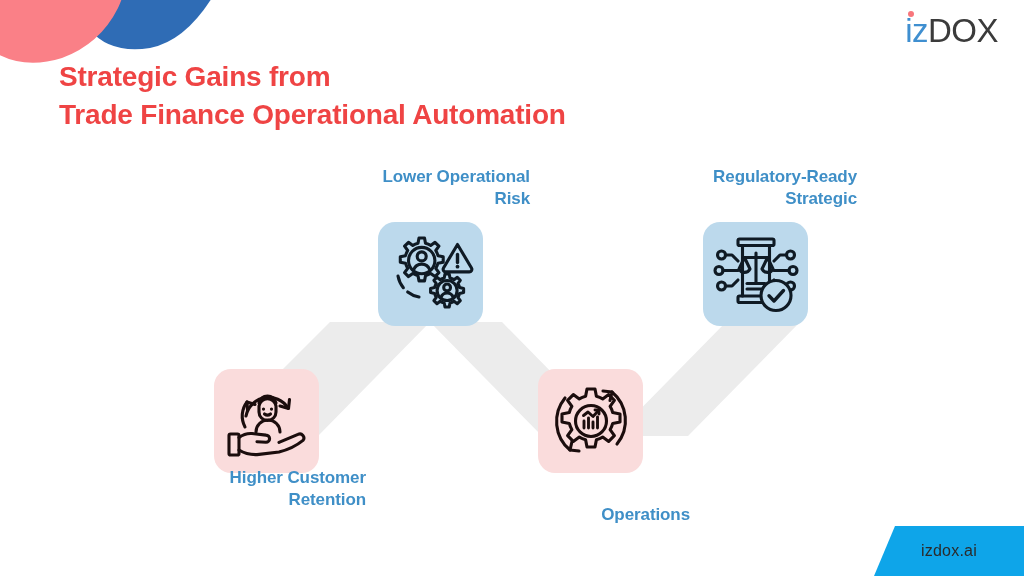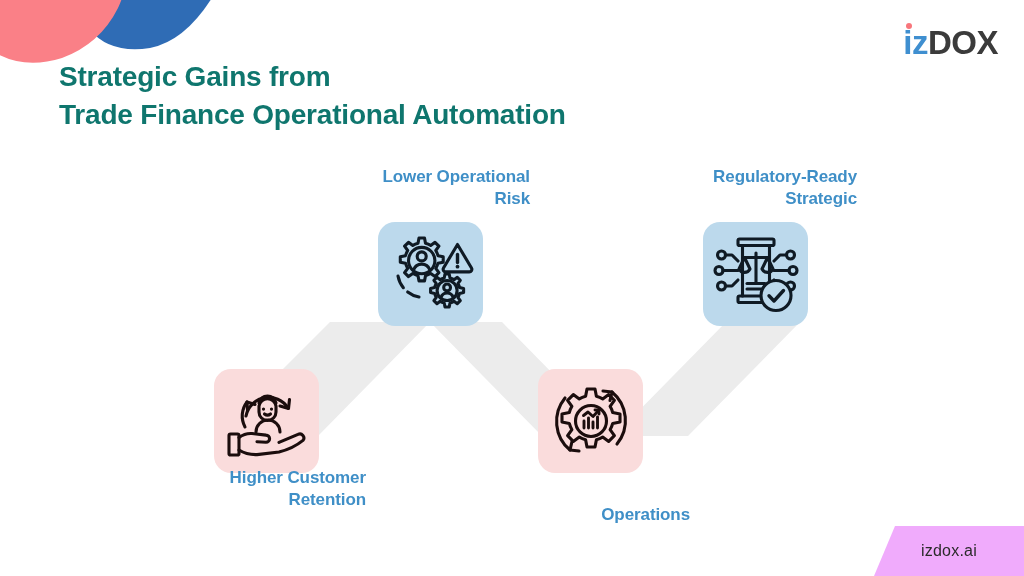--- a/index.html
+++ b/index.html
@@ -30,25 +30,24 @@
     height: 110px;
     pointer-events: none;
   }
 
   
   .logo {
     position: absolute;
     right: 26px;
     top: 14px;
     font-size: 33px;
-    font-weight: bold;
+    font-weight: normal;
     letter-spacing: -0.5px;
     line-height: 1;
     white-space: nowrap;
-    margin-top: 12px;
   }
   .logo .iz {
     color: #3f8fd0;
     position: relative;
   }
   .logo .dox {
     color: #3b3b3b;
   }
   .logo .dot {
     position: absolute;
@@ -60,21 +59,21 @@
     top: -1px;
   }
 
   
   .heading {
     position: absolute;
     left: 59px;
     top: 58px;
     font-size: 28px;
     font-weight: bold;
-    color: #0f766e;
+    color: #ef4444;
     line-height: 1.36;
     letter-spacing: -0.2px;
   }
   .heading .l2 { display: block; }
 
   
   .connectors {
     position: absolute;
     left: 0;
     top: 0;
@@ -123,21 +122,21 @@
   #node-talent .icon-box      { left: 538px; top: 369px; }
   #node-talent .node-label    { left: 490px; top: 482px; width: 200px; }
 
   
   .banner {
     position: absolute;
     right: 0;
     bottom: 0;
     width: 150px;
     height: 50px;
-    background: #f0abfc;
+    background: #0ea5e9;
     clip-path: polygon(14% 0, 100% 0, 100% 100%, 0 100%);
     display: flex;
     align-items: center;
     justify-content: center;
     margin-top: 32px;
   }
   .banner-text {
     font-size: 16px;
     color: #2b2b2b;
     letter-spacing: 0.2px;

